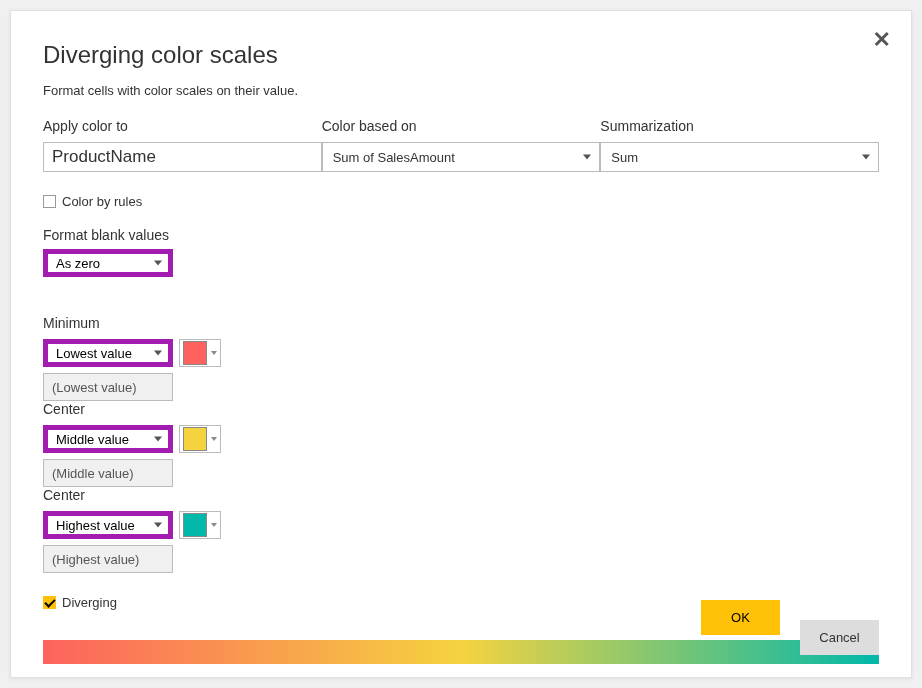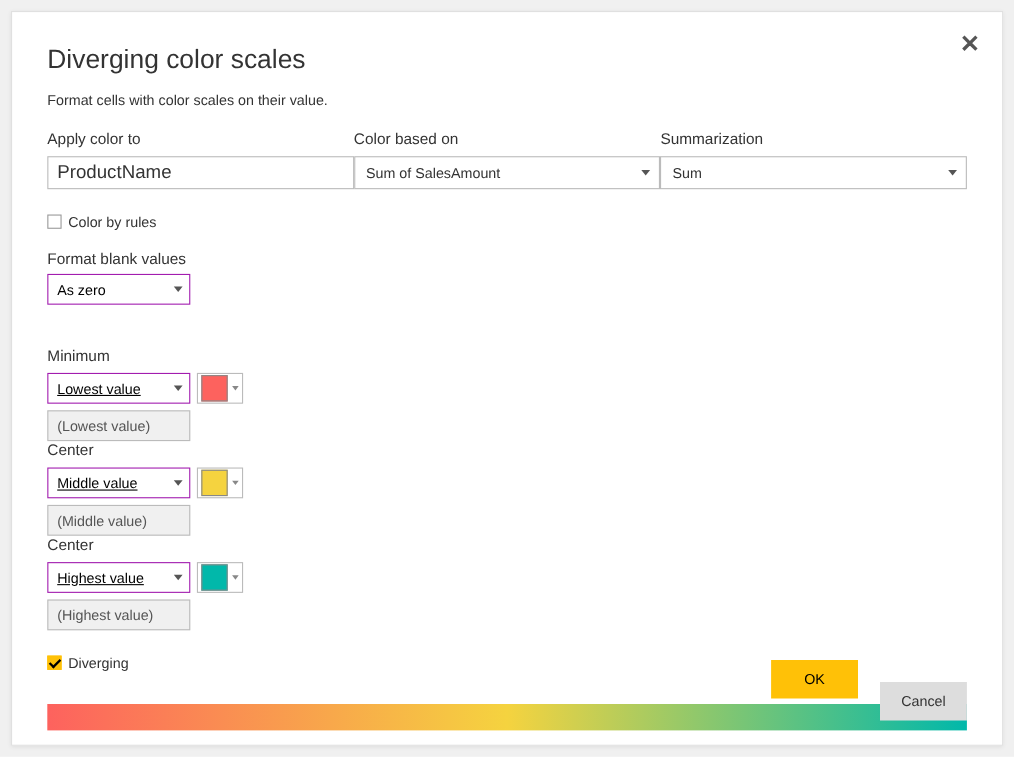--- a/index.html
+++ b/index.html
@@ -147,27 +147,26 @@
     .col-header {
       font-size: 14px;
       color: #333;
       margin-bottom: 8px;
     }
     .col-controls {
       display: flex;
       align-items: center;
       gap: 6px;
       margin-bottom: 6px;
-      text-decoration: underline;
     }
     .small-select {
       position: relative;
       width: 130px;
       height: 28px;
-      border: 1px solid #a21caf;
+      border: 5px solid #a21caf;
       display: flex;
       align-items: center;
       padding: 0 24px 0 8px;
       font-size: 13px;
       cursor: pointer;
     }
     .small-select .select-caret {
       right: 6px;
     }
     .color-swatch {

